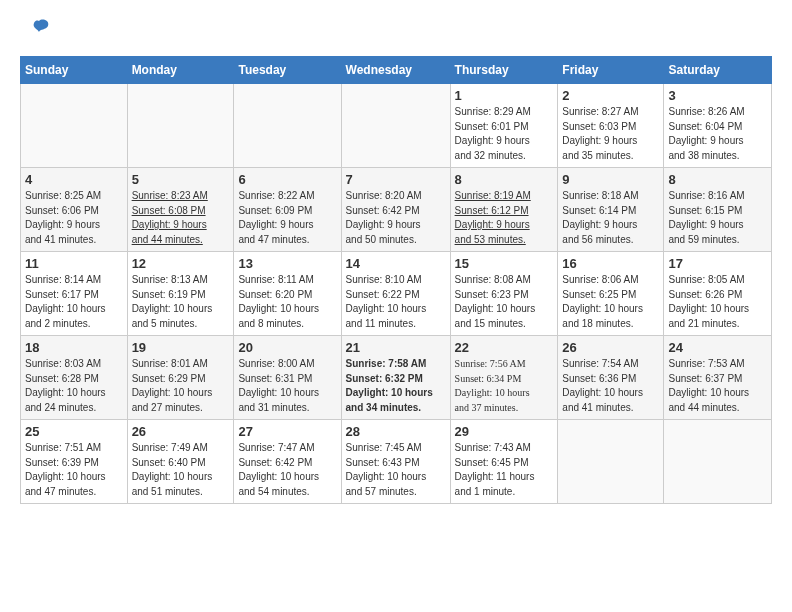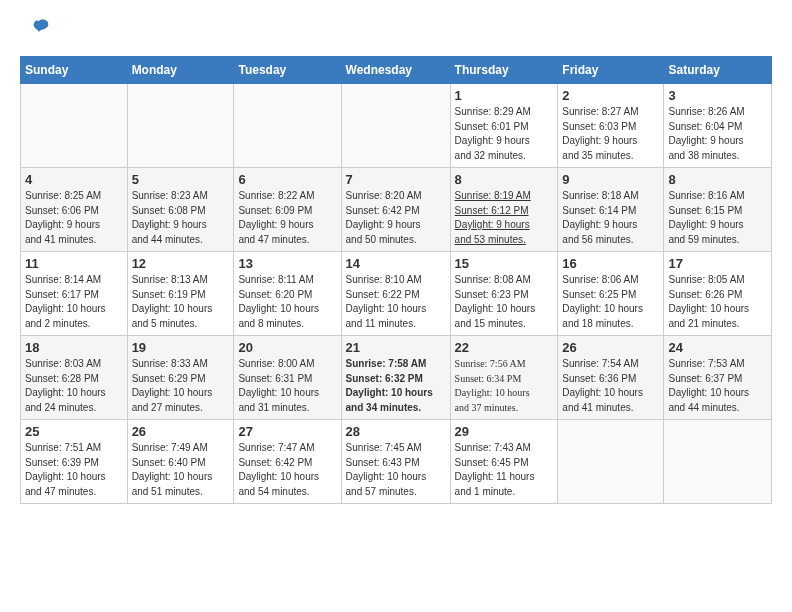--- a/index.html
+++ b/index.html
@@ -86,21 +86,21 @@
         <tr>
           <td>
             <span class="day-num">4</span>
             <div class="cell-info" style="white-space: pre-line;">Sunrise: 8:25 AM
 Sunset: 6:06 PM
 Daylight: 9 hours
 and 41 minutes.</div>
           </td>
           <td>
             <span class="day-num">5</span>
-            <div class="cell-info" style="white-space: pre-line;">Sunrise: 8:23 AM
+            <div class="cell-info" style="white-space: pre-line; text-decoration: underline;">Sunrise: 8:23 AM
 Sunset: 6:08 PM
 Daylight: 9 hours
 and 44 minutes.</div>
           </td>
           <td>
             <span class="day-num">6</span>
             <div class="cell-info" style="white-space: pre-line;">Sunrise: 8:22 AM
 Sunset: 6:09 PM
 Daylight: 9 hours
 and 47 minutes.</div>
@@ -188,21 +188,21 @@
         <tr>
           <td>
             <span class="day-num">18</span>
             <div class="cell-info" style="white-space: pre-line;">Sunrise: 8:03 AM
 Sunset: 6:28 PM
 Daylight: 10 hours
 and 24 minutes.</div>
           </td>
           <td>
             <span class="day-num">19</span>
-            <div class="cell-info" style="white-space: pre-line;">Sunrise: 8:33 AM
+            <div class="cell-info" style="white-space: pre-line;">Sunrise: 8:01 AM
 Sunset: 6:29 PM
 Daylight: 10 hours
 and 27 minutes.</div>
           </td>
           <td>
             <span class="day-num">20</span>
             <div class="cell-info" style="white-space: pre-line;">Sunrise: 8:00 AM
 Sunset: 6:31 PM
 Daylight: 10 hours
 and 31 minutes.</div>

